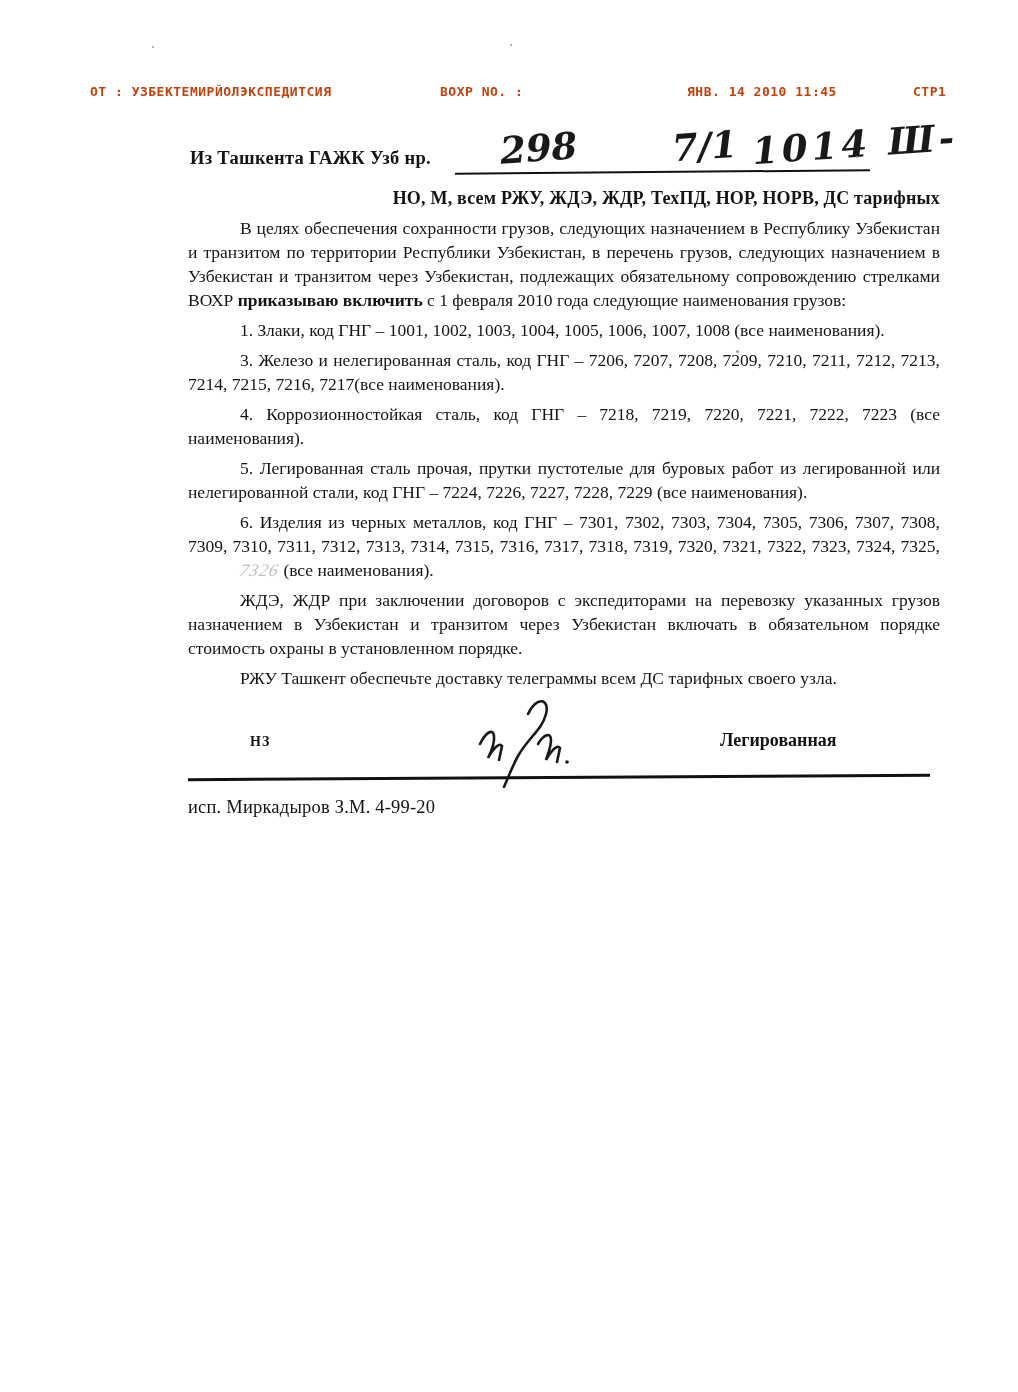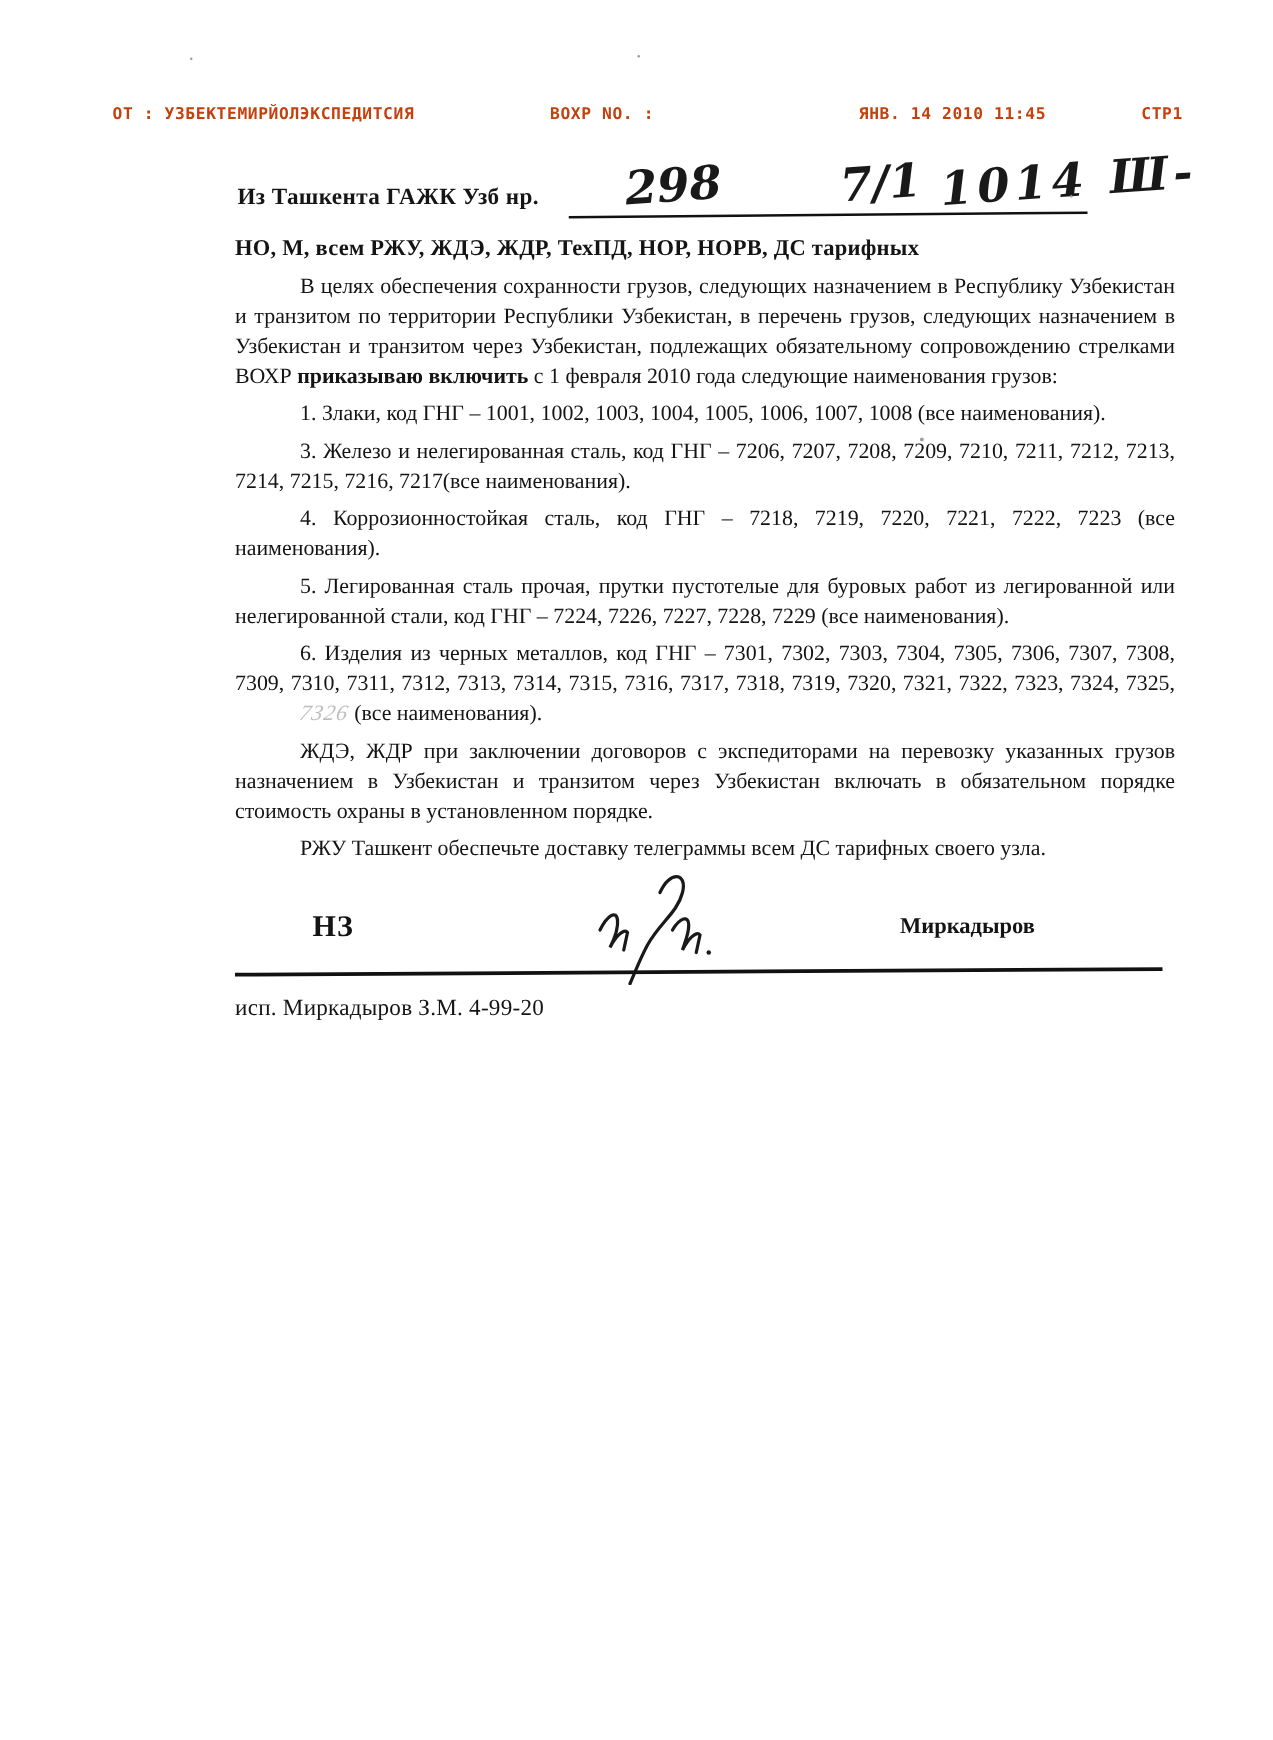--- a/index.html
+++ b/index.html
@@ -46,21 +46,21 @@
   .hand-number{left:500px;top:-14px;}
   .hand-fraction{left:672px;top:-16px;}
   .hand-code{left:752px;top:-18px;letter-spacing:4px;}
 
   
   .content{
     position:absolute;left:188px;top:186px;width:752px;
     font-size:17.5px;line-height:24px;
   }
   .doc-heading{
-    font-size:18px;font-weight:700;margin:0;text-align:left;
+    font-size:18px;font-weight:700;margin:0;text-align:right;
     letter-spacing:.2px;
   }
   p.para{
     margin:6px 0 0 0;
     text-align:justify;
     text-indent:52px;
   }
   .b{font-weight:700;}
   .faded{
     opacity:.28;
@@ -68,21 +68,21 @@
     letter-spacing:1px;
     transform:skewX(-12deg);
     display:inline-block;
   }
 
   
   .sig-row{
     position:relative;
     margin-top:28px;height:44px;
   }
-  .sig-pos{position:absolute;left:62px;top:12px;font-weight:700;font-size:24px;letter-spacing:1px;}
+  .sig-pos{position:absolute;left:62px;top:12px;font-weight:700;font-size:14px;letter-spacing:1px;}
   .sig-name{position:absolute;left:532px;top:10px;font-weight:700;font-size:18px;}
   .sig-mark{position:absolute;left:278px;top:-26px;width:120px;height:96px;}
   .rule{
     margin-top:14px;width:742px;height:0;
     border-top:3px solid #111;
     transform:rotate(-0.35deg);
   }
   .executor{margin-top:16px;font-size:18.5px;letter-spacing:.2px;}
 
   
@@ -129,21 +129,21 @@
     <p class="para">РЖУ Ташкент обеспечьте доставку телеграммы всем ДС тарифных своего узла.</p>
 
     <div class="sig-row">
       <span class="sig-pos">НЗ</span>
       <svg class="sig-mark" viewBox="0 0 120 96" fill="none">
         <path d="M14 52 C20 40, 27 36, 28 44 C29 52, 24 62, 22 66 C26 58, 33 50, 36 54 L33 68" stroke="#1a1a1a" stroke-width="2.6" stroke-linecap="round"></path>
         <path d="M62 22 C70 4, 84 6, 80 22 C76 38, 62 46, 52 64 C46 75, 42 86, 38 95" stroke="#1a1a1a" stroke-width="2.6" stroke-linecap="round"></path>
         <path d="M72 52 C78 42, 85 40, 85 48 C85 56, 81 64, 80 68 C84 60, 91 52, 94 56 L91 70" stroke="#1a1a1a" stroke-width="2.6" stroke-linecap="round"></path>
         <circle cx="101" cy="70" r="1.8" fill="#1a1a1a"></circle>
       </svg>
-      <span class="sig-name">Миркадыров</span>
+      <span class="sig-name">Легированная</span>
     </div>
 
     <div class="rule"></div>
 
     <div class="executor">исп. Миркадыров З.М. 4-99-20</div>
 
   </div>
 
   <div class="speck" style="left:736px;top:350px;width:3px;height:3px;"></div>
   <div class="speck" style="left:856px;top:156px;width:2px;height:2px;"></div>

